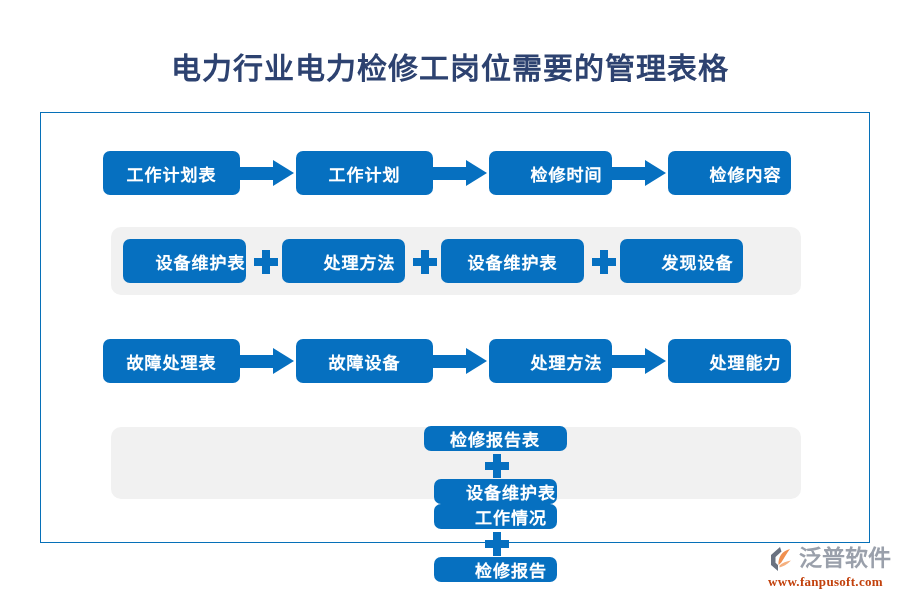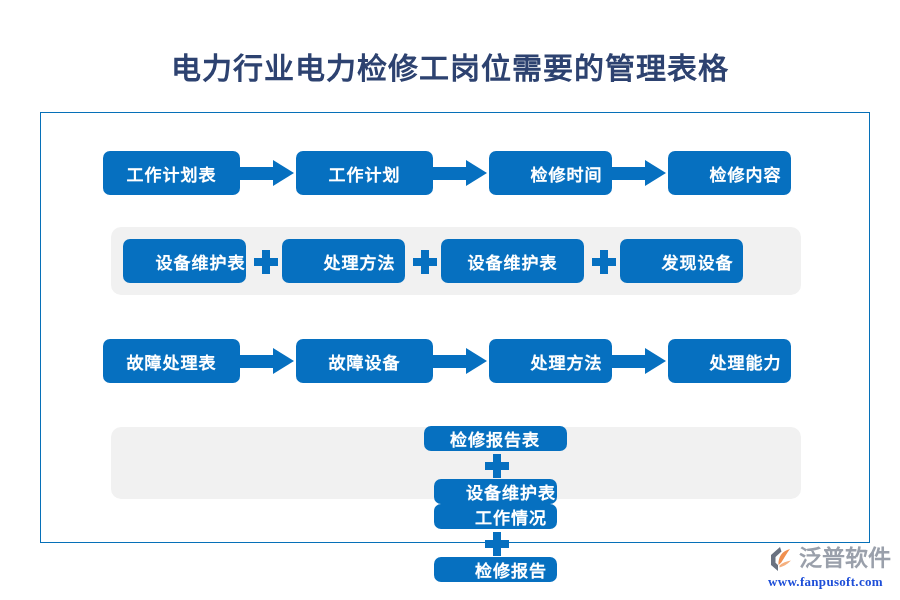--- a/index.html
+++ b/index.html
@@ -190,21 +190,21 @@
     font-weight: bold;
     color: #9aa0ab;
     letter-spacing: 0px;
     line-height: 26px;
     white-space: nowrap;
   }
   .logo-url {
     font-family: "Liberation Serif", "DejaVu Serif", serif;
     font-size: 13px;
     font-weight: bold;
-    color: #1d4ed8;
+    color: #c2410c;
     letter-spacing: 0.3px;
     margin-top: 1px;
     white-space: nowrap;
   }
 </style>
 </head>
 <body>
 
 <div class="page">
 

